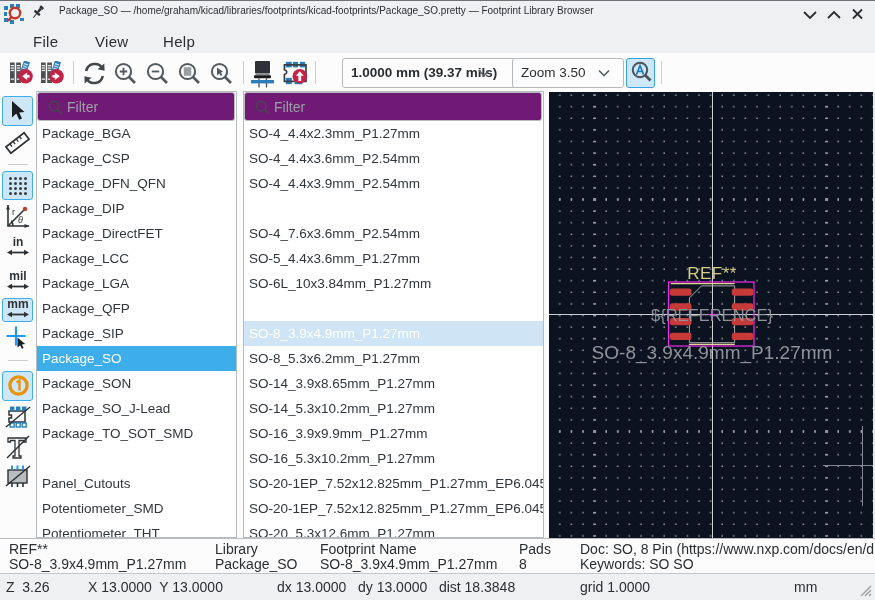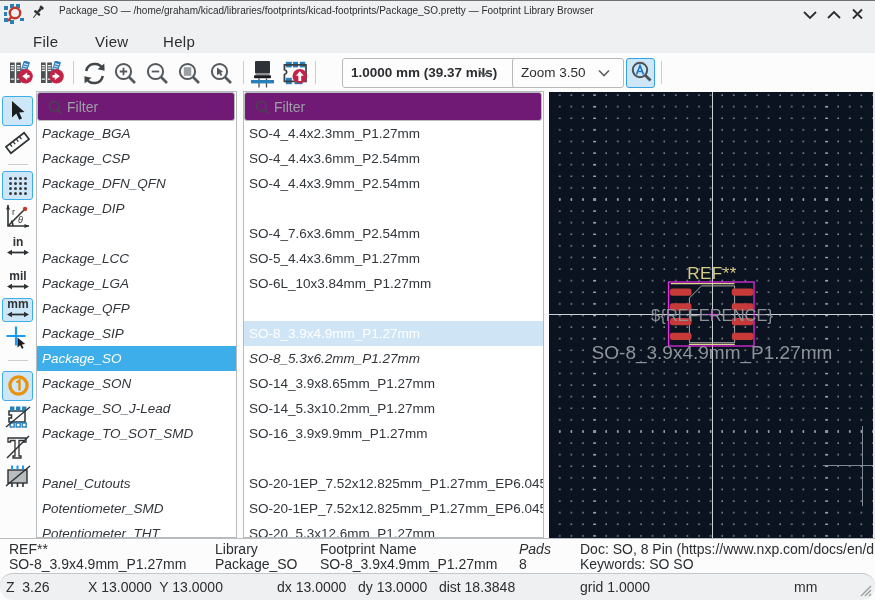--- a/index.html
+++ b/index.html
@@ -20,21 +20,21 @@
   .selbtn { position:absolute; left:2px; width:31px; background:#cde7f8; border:1px solid #3daee9; border-radius:3px; }
   
   .panel { position:absolute; background:#fff; border:1px solid #b8bbbd; }
   .filter { position:absolute; background:#701a75; border:1px solid #b9bdbf; border-radius:3px; }
   .ftext { position:absolute; left:29px; top:6px; color:#9aa0a4; font-size:14px; }
   .row { position:absolute; left:0; width:100%; height:25px; line-height:25px; font-size:13.5px; padding-left:5px; white-space:nowrap; overflow:hidden; }
   .sel1 { background:#3daee9; color:#fff; }
   .sel2 { background:#cfe5f6; color:#fff; }
   
   #infobar { left:0; top:538px; width:875px; height:35px; background:#fcfcfc; border-top:1px solid #b9bdbf; font-size:14px; color:#2b2e31; }
-  #statusbar { left:0; top:573px; width:875px; height:27px; background:#eff0f1; border-top:1px solid #c3c7c9; font-size:14px; color:#2b2e31;border-radius:13px; }
+  #statusbar { left:0; top:573px; width:875px; height:27px; background:#eff0f1; border-top:1px solid #c3c7c9; font-size:14px; color:#2b2e31; }
   .if1 { position:absolute; top:2px; white-space:nowrap; }
   .if2 { position:absolute; top:17px; white-space:nowrap; }
   .sf { position:absolute; top:5px; white-space:nowrap; }
 </style>
 </head>
 <body>
 
 <div class="abs" id="titlemenu"></div>
 <div class="abs" id="title">Package_SO — /home/graham/kicad/libraries/footprints/kicad-footprints/Package_SO.pretty — Footprint Library Browser</div>
 <div class="abs menuitem" style="left:33px;">File</div>
@@ -317,25 +317,26 @@
 </svg>
 
 <div class="panel" style="left:36px;top:91px;width:201px;height:447px;"></div>
 <div class="filter" style="left:37px;top:92px;width:198px;height:29px;">
   <svg class="abs" style="left:10px;top:7px;" width="16" height="16" viewBox="0 0 16 16">
       <circle cx="6.2" cy="6.2" r="4.7" fill="none" stroke="#44484c" stroke-width="1.5"></circle>
       <line x1="9.8" y1="9.8" x2="14" y2="14" stroke="#44484c" stroke-width="1.5"></line>
     </svg>
   <div class="ftext">Filter</div>
 </div>
-<div class="abs" style="left:37px;top:121px;width:199px;height:416px;overflow:hidden;font-style:italic;" id="liblist">
+<div class="abs" style="left:37px;top:121px;width:199px;height:416px;overflow:hidden;" id="liblist">
   <div class="row" style="top:0px;">Package_BGA</div>
   <div class="row" style="top:25px;">Package_CSP</div>
   <div class="row" style="top:50px;">Package_DFN_QFN</div>
   <div class="row" style="top:75px;">Package_DIP</div>
+  <div class="row" style="top:100px;">Package_DirectFET</div>
   <div class="row" style="top:125px;">Package_LCC</div>
   <div class="row" style="top:150px;">Package_LGA</div>
   <div class="row" style="top:175px;">Package_QFP</div>
   <div class="row" style="top:200px;">Package_SIP</div>
   <div class="row sel1" style="top:225px;">Package_SO</div>
   <div class="row" style="top:250px;">Package_SON</div>
   <div class="row" style="top:275px;">Package_SO_J-Lead</div>
   <div class="row" style="top:300px;">Package_TO_SOT_SMD</div>
   <div class="row" style="top:350px;">Panel_Cutouts</div>
   <div class="row" style="top:375px;">Potentiometer_SMD</div>
@@ -352,24 +353,25 @@
 </div>
 <div class="abs" style="left:244px;top:121px;width:299px;height:416px;overflow:hidden;" id="fplist">
   <div class="row" style="top:0px;">SO-4_4.4x2.3mm_P1.27mm</div>
   <div class="row" style="top:25px;">SO-4_4.4x3.6mm_P2.54mm</div>
   <div class="row" style="top:50px;">SO-4_4.4x3.9mm_P2.54mm</div>
   <div class="row" style="top:100px;">SO-4_7.6x3.6mm_P2.54mm</div>
   <div class="row" style="top:125px;">SO-5_4.4x3.6mm_P1.27mm</div>
   <div class="row" style="top:150px;">SO-6L_10x3.84mm_P1.27mm</div>
   <div class="row" style="top:175px;margin-top:20px;">SO-6_4.4x3.6mm_P1.27mm</div>
   <div class="row sel2" style="top:200px;">SO-8_3.9x4.9mm_P1.27mm</div>
-  <div class="row" style="top:225px;font-style:italic;">SO-8_5.3x6.2mm_P1.27mm</div>
+  <div class="row" style="top:225px;">SO-8_5.3x6.2mm_P1.27mm</div>
   <div class="row" style="top:250px;">SO-14_3.9x8.65mm_P1.27mm</div>
   <div class="row" style="top:275px;">SO-14_5.3x10.2mm_P1.27mm</div>
   <div class="row" style="top:300px;">SO-16_3.9x9.9mm_P1.27mm</div>
+  <div class="row" style="top:325px;">SO-16_5.3x10.2mm_P1.27mm</div>
   <div class="row" style="top:350px;">SO-20-1EP_7.52x12.825mm_P1.27mm_EP6.045x4.44</div>
   <div class="row" style="top:375px;">SO-20-1EP_7.52x12.825mm_P1.27mm_EP6.045x4.44</div>
   <div class="row" style="top:400px;">SO-20_5.3x12.6mm_P1.27mm</div>
 </div>
 
 <div id="canvasbox" class="abs" style="left:549px;top:92px;width:326px;height:446px;background:#0b1220;">
 <svg width="326" height="446" viewBox="0 0 326 446" style="position:absolute;left:0;top:0;">
   <defs>
     <pattern id="grid" width="11.6" height="11.6" patternUnits="userSpaceOnUse">
       <rect x="10.1" y="2.4" width="1.4" height="1.4" fill="#a6aeb6"></rect>
@@ -419,21 +421,21 @@
   <text x="163" y="229" text-anchor="middle" font-family="Liberation Sans, sans-serif" font-size="16.5" letter-spacing="0" fill="#8d9399">${REFERENCE}</text>
   <text x="163" y="267" text-anchor="middle" font-family="Liberation Sans, sans-serif" font-size="19" letter-spacing="0" fill="#8d9399">SO-8_3.9x4.9mm_P1.27mm</text>
 </svg>
 </div>
 <div class="abs" style="left:873px;top:92px;width:2px;height:446px;background:#e7e9ea;"></div>
 
 <div class="abs" id="infobar">
   <div class="if1" style="left:9px;">REF**</div>
   <div class="if1" style="left:215px;">Library</div>
   <div class="if1" style="left:320px;">Footprint Name</div>
-  <div class="if1" style="left:519px;font-style:italic;">Pads</div>
+  <div class="if1" style="left:519px;">Pads</div>
   <div class="if1" style="left:580px;">Doc: SO, 8 Pin (https://www.nxp.com/docs/en/d</div>
   <div class="if2" style="left:9px;">SO-8_3.9x4.9mm_P1.27mm</div>
   <div class="if2" style="left:215px;">Package_SO</div>
   <div class="if2" style="left:320px;">SO-8_3.9x4.9mm_P1.27mm</div>
   <div class="if2" style="left:519px;">8</div>
   <div class="if2" style="left:580px;">Keywords: SO SO</div>
 </div>
 <div class="abs" id="statusbar">
   <div class="sf" style="left:6px;">Z&nbsp; 3.26</div>
   <div class="sf" style="left:88px;">X 13.0000&nbsp; Y 13.0000</div>

